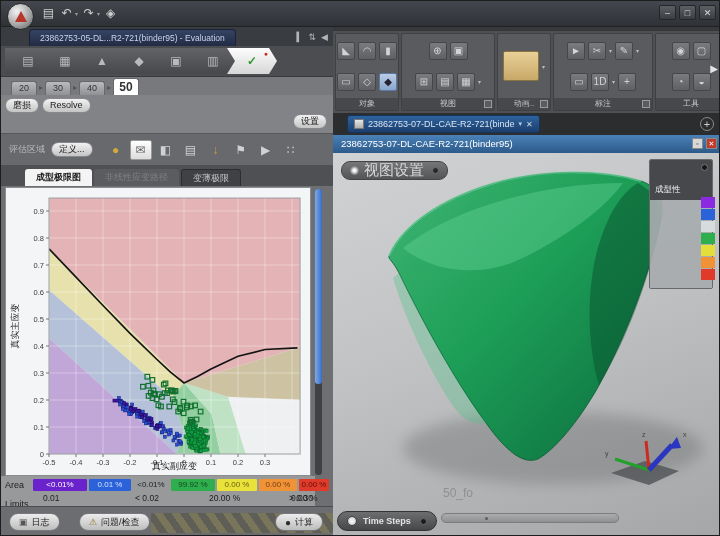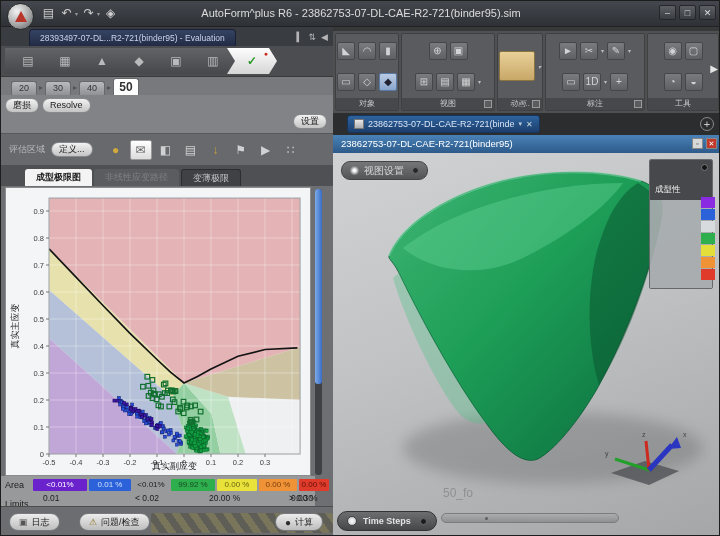--- a/index.html
+++ b/index.html
@@ -81,21 +81,21 @@
   .vtab-icon{width:10px;height:10px;background:linear-gradient(#e8e8e8,#b0b0b0);border:1px solid #777;display:inline-block}
   .vtab-dd{font-size:7px;color:#bcd}
   .vtab-close{font-size:8px;color:#cdd}
   .add-tab{margin-left:auto;margin-right:7px;width:14px;height:14px;border:1px solid #8a8a8a;border-radius:50%;color:#ccc;font-size:11px;line-height:12px;text-align:center}
   .viewport-title{position:absolute;left:0;top:108px;width:388px;height:18px;background:linear-gradient(#4a82b8,#2c5a8a);color:#fff;font-size:9.5px;line-height:18px;padding-left:8px}
   .vt-icons{position:absolute;right:4px;top:3px;display:flex;gap:3px}
   .vt-icons .sq{width:11px;height:11px;background:#d8d8d8;border:1px solid #888;font-size:7px;text-align:center;line-height:10px;color:#333}
   .vt-icons .close{background:#c0392b;color:#fff}
   .viewport{position:absolute;left:0;top:126px;width:388px;height:384px;background:linear-gradient(160deg,#d0d2d3 0%,#c0c2c3 45%,#a4a6a7 100%);overflow:hidden}
   .hood-svg{position:absolute;left:0;top:0}
-  .view-pill{position:absolute;left:8px;top:8px;height:19px;background:linear-gradient(#6e7072,#4a4c4e);border:1px solid #3a3a3a;border-radius:9px;display:flex;align-items:center;gap:5px;padding:0 8px;color:#d8d9da;font-size:10px;opacity:.93}
+  .view-pill{position:absolute;left:8px;top:8px;height:19px;background:linear-gradient(#6e7072,#4a4c4e);border:1px solid #3a3a3a;border-radius:9px;display:flex;align-items:center;gap:5px;padding:0 8px;color:#d8d9da;font-size:15px;opacity:.93}
   .eye{width:9px;height:9px;border-radius:50%;background:radial-gradient(#fff 20%,#999 55%,#333)}
   .pill-toggle{width:7px;height:7px;border-radius:50%;background:#1c1c1c;border:1px solid #6a6a6a;margin-left:3px}
   .fm-legend{position:absolute;right:8px;top:6px;width:64px;height:130px;border:1px solid #66686a;border-radius:2px;overflow:hidden}
   .fm-top{height:40px;background:#46484b;position:relative}
   .fm-toggle{position:absolute;right:4px;top:4px;width:7px;height:7px;border-radius:50%;background:#161616;border:1px solid #777}
   .fm-title{position:absolute;left:5px;bottom:4px;color:#eee;font-size:8.5px}
   .fm-body{height:90px;background:rgba(167,171,174,.92)}
   #fm-swatches{position:absolute;right:6px;top:44px}
   .swatch{width:14px;height:11px;margin-bottom:1px}
   .timesteps{position:absolute;left:4px;bottom:6px;height:20px;background:linear-gradient(#6c6e70,#454749);border:1px solid #333;border-radius:10px;display:flex;align-items:center;gap:6px;padding:0 9px;color:#e2e3e4;font-size:9px;font-weight:bold}
@@ -116,31 +116,30 @@
         <div class="logo-tri"></div>
       </div>
     <div class="qa" id="qa-icons">
         <span class="qa-icon">▤</span>
         <span class="qa-icon">↶</span>
         <span class="qa-dd">▾</span>
         <span class="qa-icon">↷</span>
         <span class="qa-dd">▾</span>
         <span class="qa-icon">◈</span>
       </div>
-    <div class="win-title">AutoForm^plus R6 - 23862753-07-DL-CAE-R2-721(binder95).sim</div>
     <div class="win-controls">
       <div class="win-btn">–</div>
       <div class="win-btn">□</div>
       <div class="win-btn">✕</div>
     </div>
   </div>
 
   <div class="left-panel">
     <div class="session-bar">
-      <div class="session-tab">28393497-07-DL...R2-721(binder95) - Evaluation</div>
+      <div class="session-tab">23862753-05-DL...R2-721(binder95) - Evaluation</div>
       <div class="session-icons" id="session-icons">
           <span>▍</span>
           <span>⇅</span>
           <span>◀</span>
         </div>
     </div>
     <div class="ribbon" id="ribbon">
         <div class="chev">
           <span class="chev-glyph">▤</span>
         </div>
@@ -919,21 +918,21 @@
             </div>
             <div class="tg-row">
               <span class="ticon">⊞</span>
               <span class="ticon">▤</span>
               <span class="ticon">▦</span>
               <span class="tdd">▾</span>
             </div>
           </div>
           <div class="tg-label">视图<span class="tg-exp"></span></div>
         </div>
-        <div class="tgroup" style="width: 46px; font-style: italic;">
+        <div class="tgroup" style="width: 54px;">
           <div class="tg-rows">
             <div class="tg-row">
               <span class="ticon big"></span>
               <span class="tdd">▾</span>
             </div>
           </div>
           <div class="tg-label">动画..<span class="tg-exp"></span></div>
         </div>
         <div class="tgroup" style="width: 100px;">
           <div class="tg-rows">

